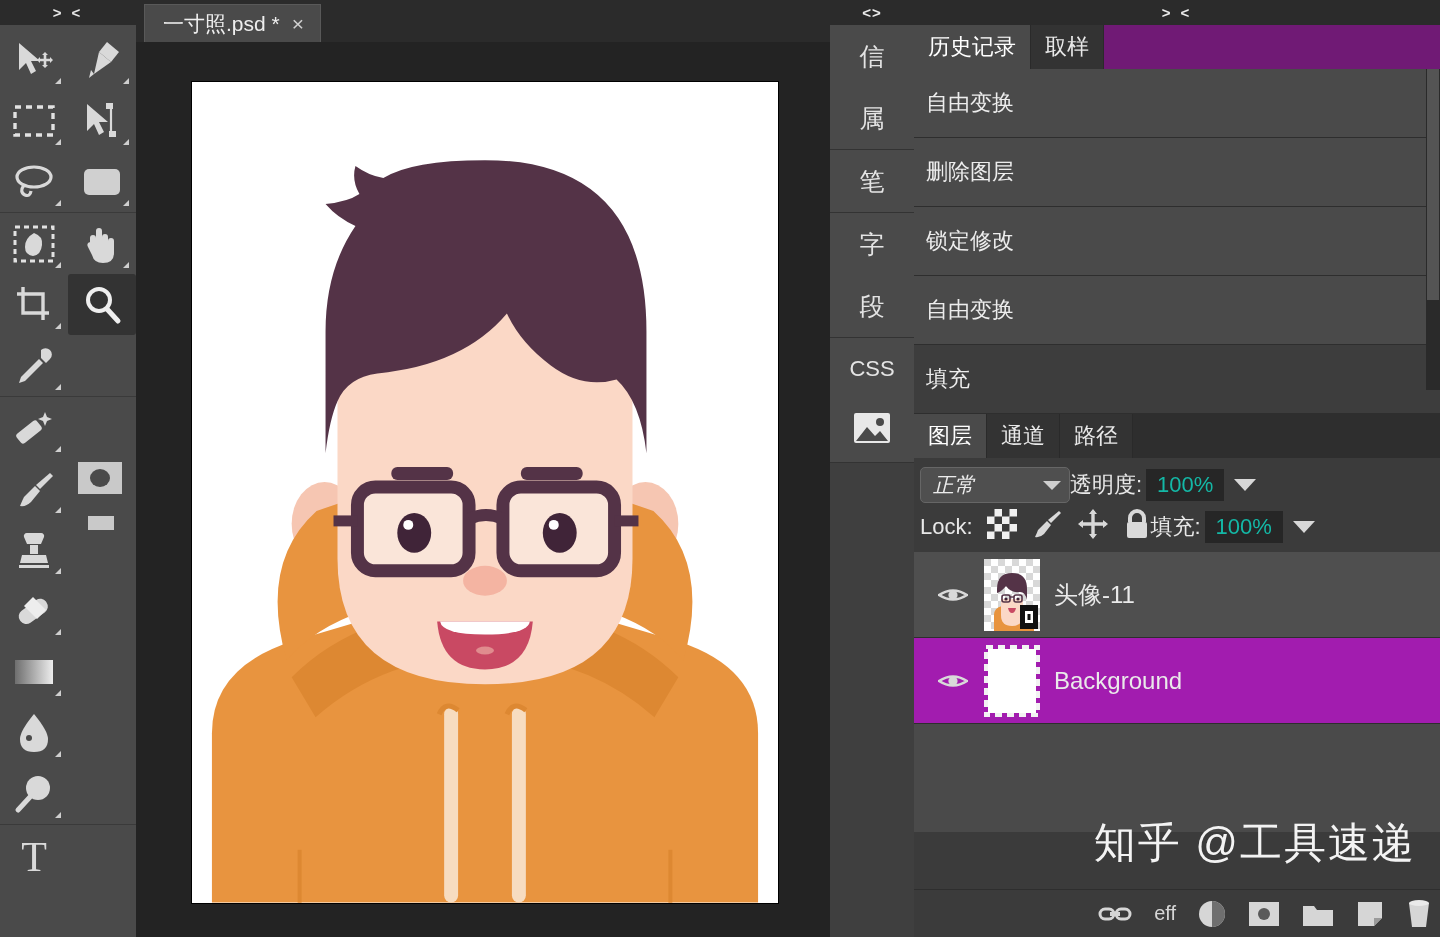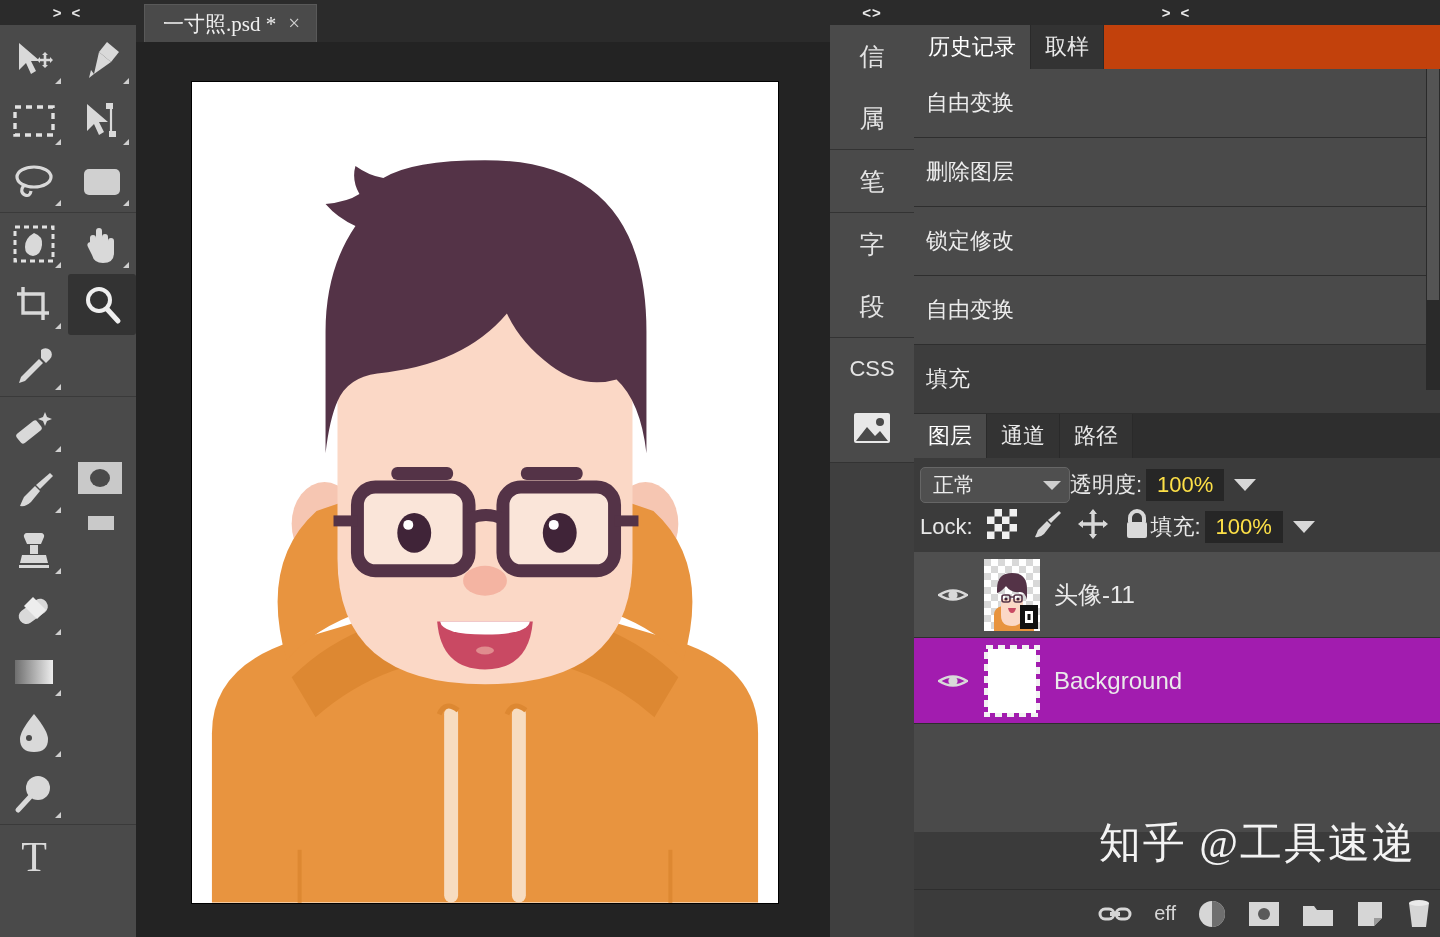--- a/index.html
+++ b/index.html
@@ -55,21 +55,21 @@
   
   #canvas-area {
     position: absolute; left: 136px; top: 0; width: 694px; height: 937px;
     background: #232323;
   }
   #tabbar { height: 42px; background: #2b2b2b; display: flex; align-items: flex-end; }
   #doc-tab {
     height: 38px; background: #4a4a4a; border: 1px solid #595959; border-bottom: none;
     display: flex; align-items: center; gap: 12px;
     padding: 0 16px 0 18px; margin-left: 8px;
-    color: #efefef; font-size: 21px; font-family: Liberation Serif, serif;
+    color: #efefef; font-size: 21px;
   }
   #doc-tab .close { font-size: 21px; color: #d0d0d0; }
   #canvas-wrap { position: absolute; left: 0; top: 42px; width: 694px; height: 895px; }
   #artboard {
     position: absolute; left: 55px; top: 39px; width: 588px; height: 823px;
     background: #fff; border: 1px solid #000;
     overflow: hidden;
   }
   #artboard svg { display: block; width: 100%; height: 100%; }
 
@@ -88,21 +88,21 @@
   .vitem.small { font-size: 22px; }
 
   
   #rpanel {
     position: absolute; left: 914px; top: 0; width: 526px; height: 937px;
     background: #3b3b3b;
   }
   #rpanel-header { height: 25px; background: #2b2b2b; color: #ececec; font-size: 15px; font-weight: bold;
     display:flex; align-items:center; justify-content:center; letter-spacing: 3px; }
 
-  .tabrow { display: flex; height: 44px; align-items: stretch; background: #c2410c; }
+  .tabrow { display: flex; height: 44px; align-items: stretch; background: #701a75; }
   .ptab {
     display:flex; align-items:center; padding: 0 14px;
     color: #e9e9e9; font-size: 22px; background: #333;
     border-right: 1px solid #2a2a2a;
   }
   .ptab.active { background: #4a4a4a; color: #ffffff; }
 
   #history-list { position: relative; }
   .hitem {
     height: 69px; background: #4a4a4a; border-bottom: 1px solid #2e2e2e;
@@ -112,47 +112,47 @@
   .hitem.selected { background: #3d3d3d; }
   #hscroll-track { position: absolute; right: 0; top: 0; width: 14px; height: 321px; background: #2a2a2a; }
   #hscroll-thumb { position: absolute; right: 1px; top: 0; width: 12px; height: 231px; background: #545454; }
 
   
   #layers-tabs { display:flex; height: 44px; background:#2e2e2e; }
   #layers-controls { background: #3b3b3b; padding: 6px 0 4px 6px; }
   .ctl-row { display: flex; align-items: center; height: 42px; color: #e8e8e8; font-size: 22px; }
   #blend-select {
     width: 150px; height: 36px; background: #4f4f4f; border: 1px solid #666; border-radius: 5px;
-    display:flex; align-items:center; justify-content: space-between; padding: 0 8px 0 12px; color:#ececec; font-size: 21px;
+    display:flex; align-items:center; justify-content: space-between; padding: 0 8px 0 12px; color:#ececec; font-size: 21px; font-style: italic;
   }
   .caret-sm { width:0;height:0;border-left:9px solid transparent;border-right:9px solid transparent;border-top:9px solid #cfcfcf;}
   .caret-lg { width:0;height:0;border-left:11px solid transparent;border-right:11px solid transparent;border-top:12px solid #d8d8d8;}
   .label { }
   .numbox {
-    background: #262626; color: #fde047; font-size: 22px;
+    background: #262626; color: #14b8a6; font-size: 22px;
     padding: 3px 10px; margin-left: 4px; min-width: 78px; text-align: center;
   }
   .lockicons { display: flex; align-items: center; gap: 14px; margin-left: 14px; }
 
   .layer-row {
     height: 86px; display: flex; align-items: center; gap: 14px;
     border-bottom: 1px solid #2e2e2e; padding-left: 22px;
   }
   .layer-row.selected { background: #4f4f4f; }
   .layer-row:not(.selected) { background: #a21caf; }
   .eye { width: 34px; display:flex; align-items:center; justify-content:center; }
   .thumb { width: 56px; height: 72px; }
   .layer-name { color: #eaeaea; font-size: 24px; }
   #layers-empty { background: #4a4a4a; height: 108px; }
 
   
   #watermark {
     position: absolute; left: 0; right: 0; bottom: 66px;
     text-align: right; padding-right: 24px;
-    color: #f3f3f3; font-size: 42px; letter-spacing: 2px; font-family: Liberation Serif, serif;
+    color: #f3f3f3; font-size: 42px; letter-spacing: 2px;
   }
   #bottombar {
     position: absolute; left: 0; bottom: 0; width: 526px; height: 48px;
     background: #3b3b3b; border-top: 1px solid #2e2e2e;
     display: flex; align-items: center; justify-content: flex-end; gap: 22px; padding-right: 8px;
   }
   #bottombar .bicon { display:flex; align-items:center; justify-content:center; color:#d6d6d6; }
   #bottombar .eff { font-size: 20px; color: #d6d6d6; }
 </style>
 </head>

